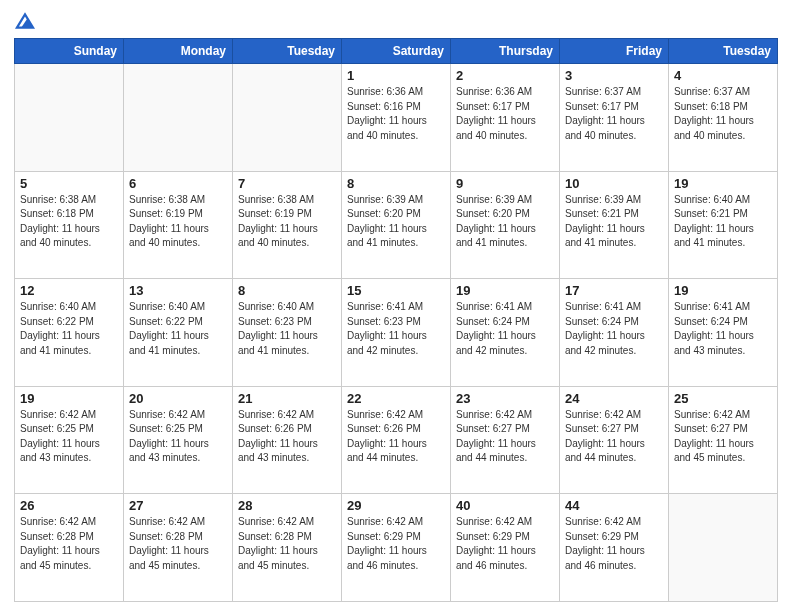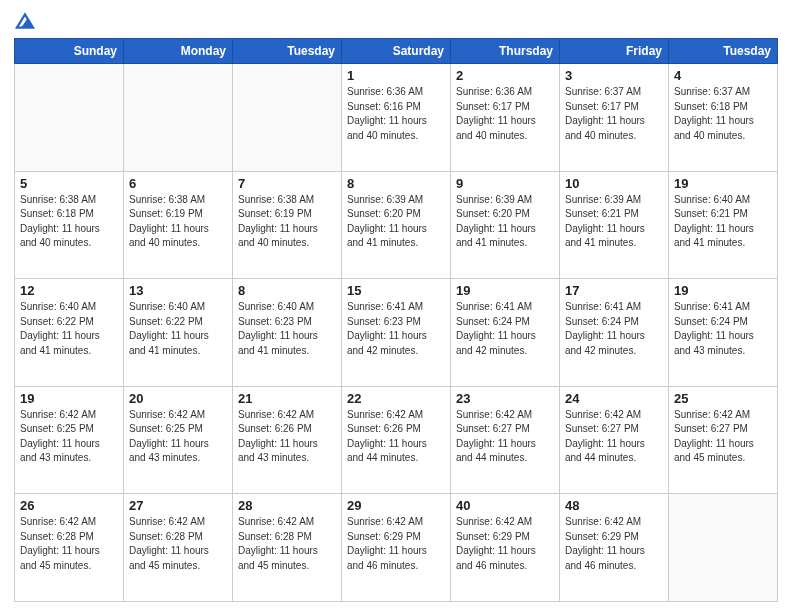--- a/index.html
+++ b/index.html
@@ -351,21 +351,21 @@
 and 46 minutes.</div>
           </td>
           <td>
             <span class="day-number">40</span>
             <div class="day-info" style="white-space: pre-line;">Sunrise: 6:42 AM
 Sunset: 6:29 PM
 Daylight: 11 hours
 and 46 minutes.</div>
           </td>
           <td>
-            <span class="day-number">48</span>
+            <span class="day-number">44</span>
             <div class="day-info" style="white-space: pre-line;">Sunrise: 6:42 AM
 Sunset: 6:29 PM
 Daylight: 11 hours
 and 46 minutes.</div>
           </td>
           <td class="empty"></td>
         </tr>
       </tbody>
   </table>
 </div>

